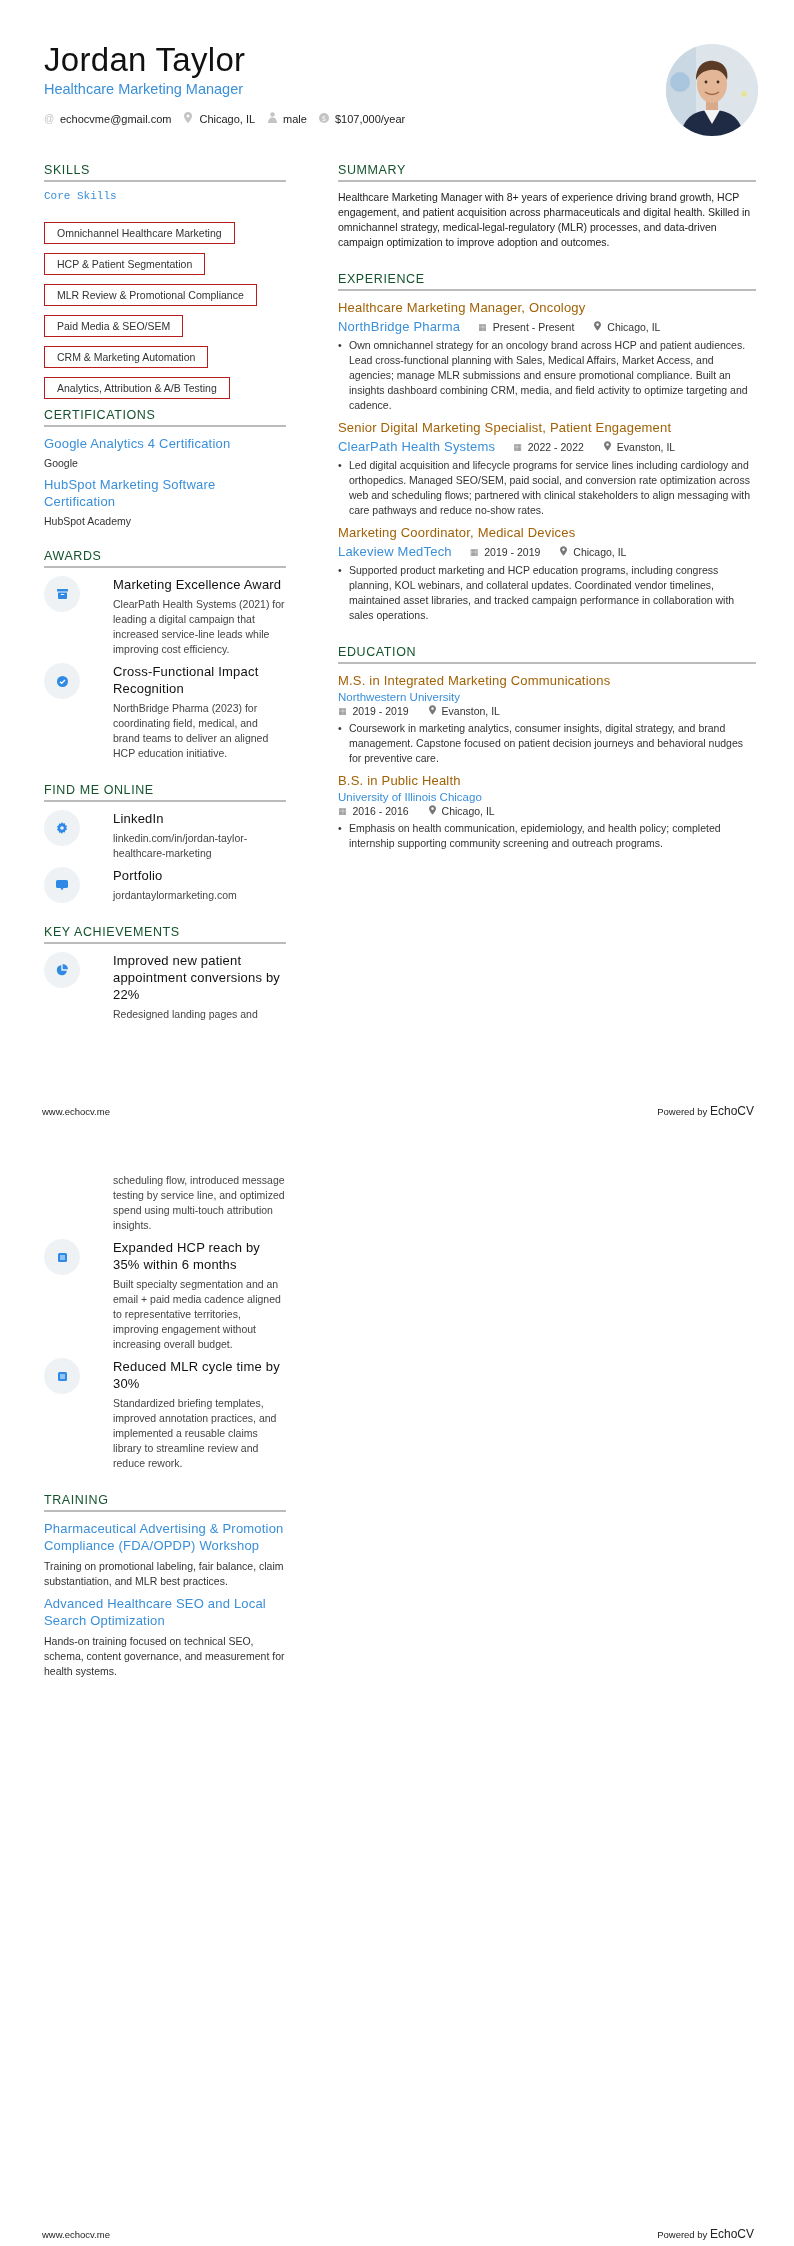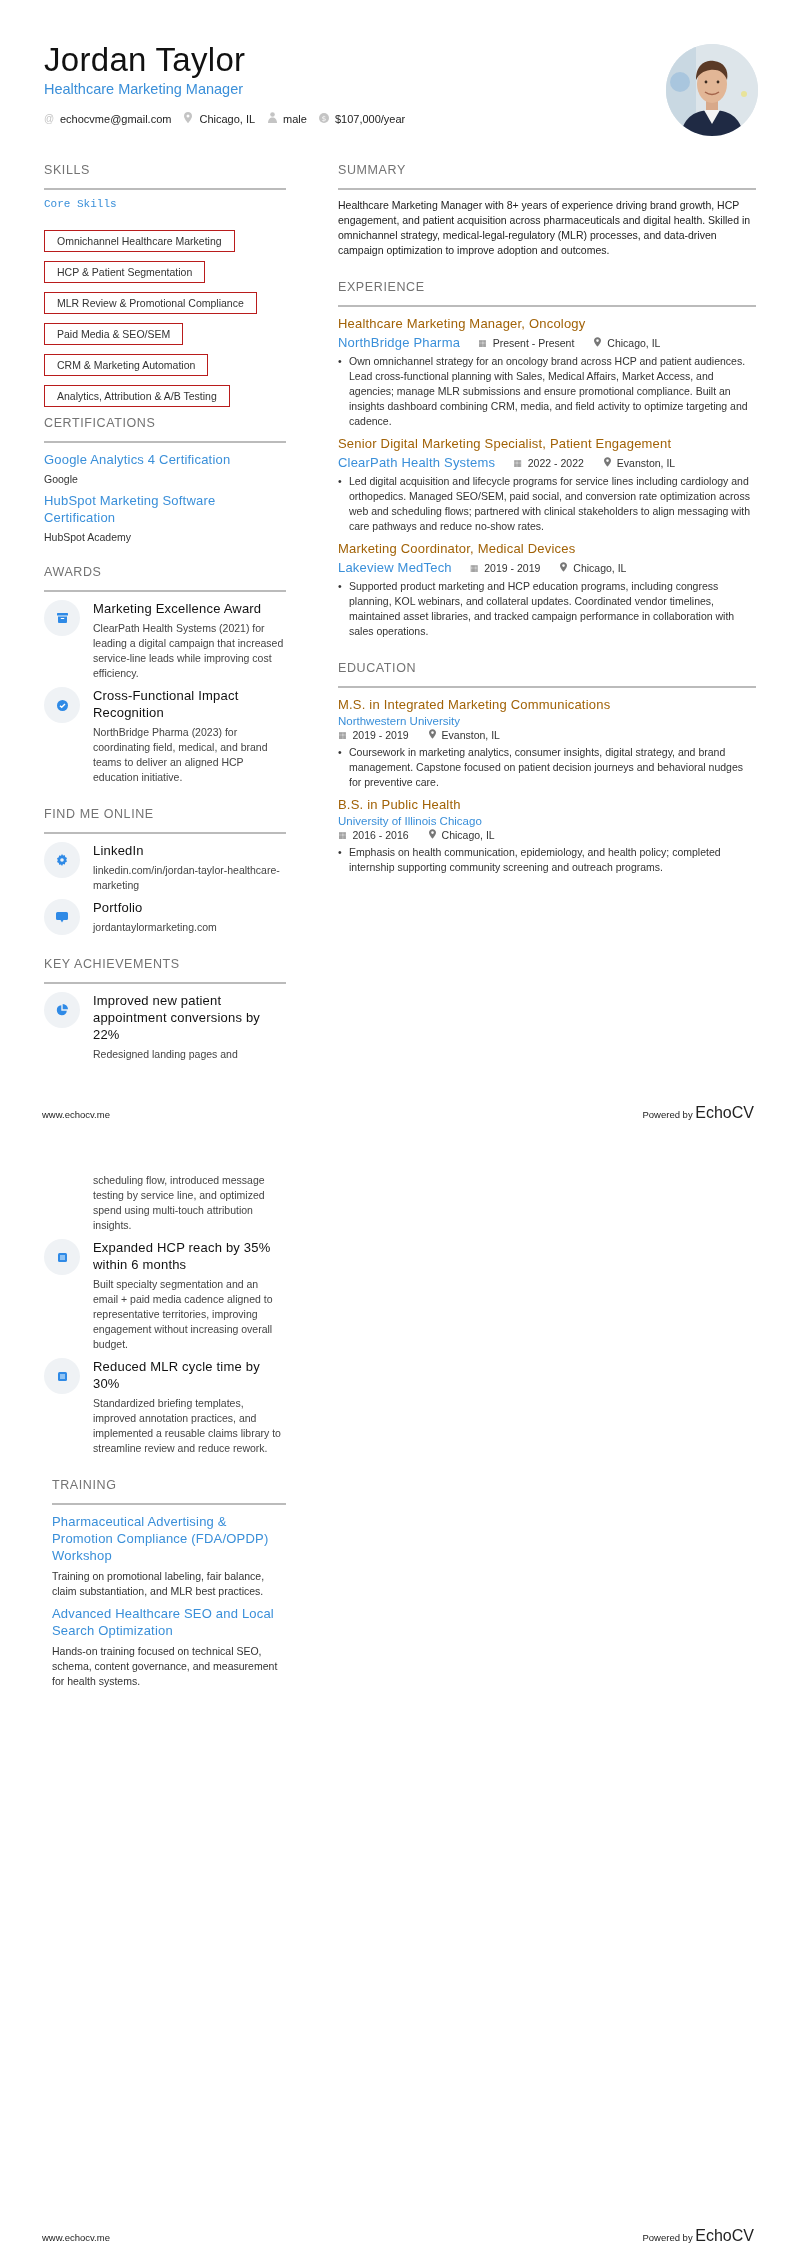--- a/index.html
+++ b/index.html
@@ -16,50 +16,50 @@
   .jobtitle { font-size: 14.5px; color: #3a8fd9; margin-top: 0px; line-height: 18px; }
   .contacts { display: flex; align-items: center; margin-top: 14px; font-size: 11px; color: #222; }
   .contact { display: flex; align-items: center; margin-right: 12px; }
   .contact .ic { color: #c4c4c4; font-size: 10px; margin-right: 6px; display: inline-block; width: 10px; text-align: center; }
   .avatar { position: absolute; left: 666px; top: 44px; width: 92px; height: 92px; border-radius: 50%; overflow: hidden; background: #dfe6ec; }
 
   
   .left { position: absolute; left: 44px; width: 242px; }
   .right { position: absolute; left: 338px; width: 418px; }
 
-  .sec-title { font-size: 12.5px; color: #737373; letter-spacing: 0.6px; text-transform: uppercase; padding-bottom: 11px; border-bottom: 2px solid #bbb; margin-bottom: 8px; }
+  .sec-title { font-size: 12.5px; color: #14532d; letter-spacing: 0.6px; text-transform: uppercase; padding-bottom: 3px; border-bottom: 2px solid #bbb; margin-bottom: 8px; }
   .sub-head { font-size: 11px; color: #3a8fd9; margin-bottom: 20px; font-family: Liberation Mono, monospace; }
   .skill { display: inline-block; border: 1px solid #b91c1c; font-size: 10.5px; padding: 4px 12px; margin-bottom: 9px; color: #333; }
   .skill-wrap { display: block; }
 
   .cert-name { font-size: 13px; color: #3a8fd9; line-height: 17px; letter-spacing: 0.2px; }
   .cert-issuer { font-size: 10.5px; color: #333; margin: 5px 0 7px; }
 
   .icon-item { display: flex; margin-bottom: 6px; }
   .icon-circle { width: 36px; height: 36px; border-radius: 50%; background: #eff2f5; flex: none; display: flex; align-items: center; justify-content: center; margin-right: 13px; }
-  .icon-body { flex: 1; }
+  .icon-body { flex: 1; margin-left: 20px; }
   .icon-title { font-size: 13px; color: #111; line-height: 17px; letter-spacing: 0.2px; }
   .icon-desc { font-size: 10.5px; color: #444; line-height: 15px; margin-top: 4px; }
 
   .summary { font-size: 10.5px; color: #222; line-height: 15px; }
 
   .exp { margin-bottom: 6px; }
   .exp-title { font-size: 13px; color: #a16207; letter-spacing: 0.2px; line-height: 17px; }
   .exp-meta { display: flex; align-items: center; margin-top: 3px; }
   .exp-company { font-size: 13px; color: #3a8fd9; margin-right: 18px; letter-spacing: 0.2px; }
   .meta-item { display: flex; align-items: center; font-size: 10.5px; color: #333; margin-right: 20px; }
   .meta-item .mi { color: #888; font-size: 9px; margin-right: 6px; }
   .bullet { display: flex; font-size: 10.5px; color: #333; line-height: 15px; margin-top: 4px; }
   .bullet .dot { width: 11px; flex: none; }
 
   .edu-school { font-size: 11.5px; color: #3a8fd9; margin-top: 2px; }
   .edu-meta { display: flex; align-items: center; margin-top: 2px; }
 
   .footer { position: absolute; left: 42px; width: 712px; display: flex; justify-content: space-between; align-items: baseline; font-size: 9.5px; color: #222; }
-  .footer .brand { font-size: 16px; text-align: right; }
+  .footer .brand { font-size: 12px; text-align: right; }
   .powered { font-size: 9.5px; }
 </style>
 </head>
 <body>
 
 <div class="page page1">
 
   <div class="header">
     <div class="name">Jordan Taylor</div>
     <div class="jobtitle">Healthcare Marketing Manager</div>
@@ -362,21 +362,21 @@
             <rect x="1" y="1" width="9" height="9" rx="1.5" fill="#2f8ae6"></rect>
             <rect x="3" y="3" width="5" height="5" fill="#8fc3f4"></rect>
           </svg>
       </div>
       <div class="icon-body">
         <div class="icon-title">Reduced MLR cycle time by 30%</div>
         <div class="icon-desc">Standardized briefing templates, improved annotation practices, and implemented a reusable claims library to streamline review and reduce rework.</div>
       </div>
     </div>
 
-    <div style="margin-top:22px;margin-left:8px;">
+    <div style="margin-top:22px;">
       <div class="sec-title">TRAINING</div>
       <div class="cert-name">Pharmaceutical Advertising &amp; Promotion Compliance (FDA/OPDP) Workshop</div>
       <div class="icon-desc" style="margin:5px 0 6px;color:#333;">Training on promotional labeling, fair balance, claim substantiation, and MLR best practices.</div>
       <div class="cert-name">Advanced Healthcare SEO and Local Search Optimization</div>
       <div class="icon-desc" style="margin:5px 0 6px;color:#333;">Hands-on training focused on technical SEO, schema, content governance, and measurement for health systems.</div>
     </div>
   </div>
 
   <div class="footer" style="top:1104px;">
     <span>www.echocv.me</span>

